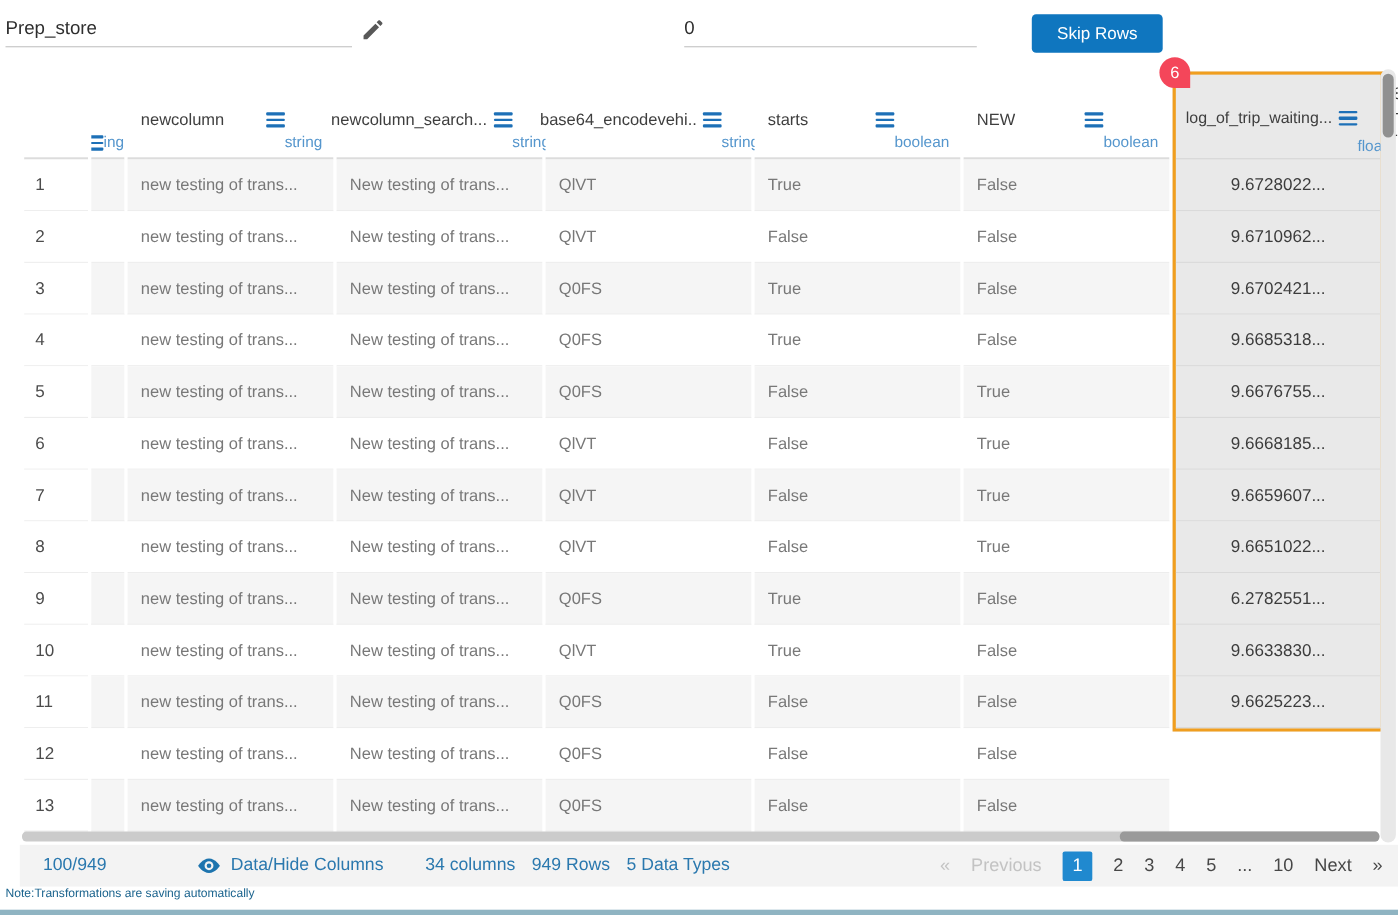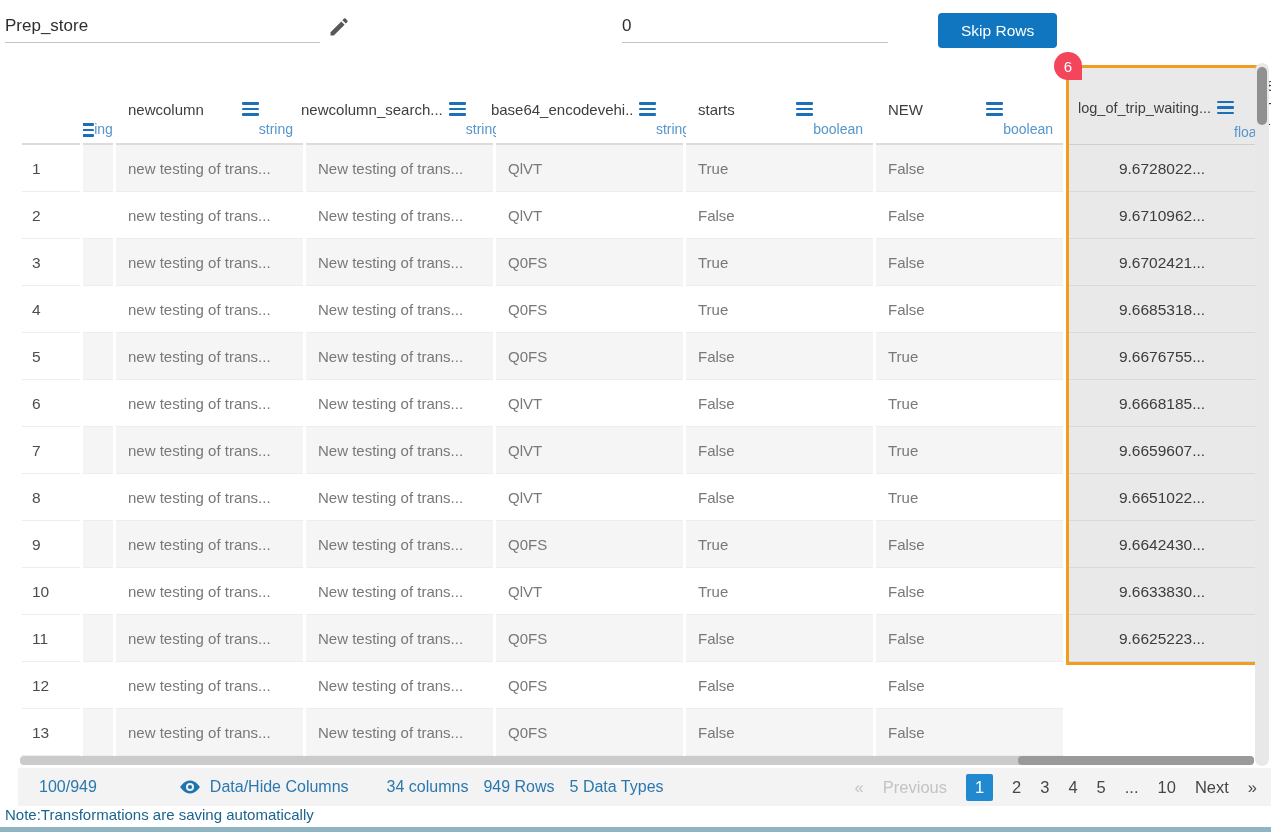--- a/index.html
+++ b/index.html
@@ -76,21 +76,21 @@
   .counter{margin-left:21px}
   .showhide{margin-left:82px;display:flex;align-items:center;gap:9px;color:#2a78ae;cursor:pointer}
   .stats{margin-left:38px;display:flex;gap:15px}
   .pagination{margin-left:auto;margin-right:14px;display:flex;align-items:center;gap:19px;padding:0}
   .pg{color:#474747;font-size:16.5px;cursor:pointer}
   .pg.disabled{color:#c3c3c3;cursor:default}
   .pg.active{
     background:#2089cf;color:#fff;width:27px;height:27px;line-height:27px;
     text-align:center;border-radius:2px;
   }
-  .note{position:absolute;left:5px;top:806px;font-size:15px;color:#1c648e}
+  .note{position:absolute;left:5px;top:806px;font-size:11px;color:#1c648e}
   .accent{position:absolute;left:0;top:827px;width:1271px;height:5px;background:#8fb4c2}
 </style>
 </head>
 <body>
 
 <div class="topbar">
   <div class="field name-field">
     <input type="text" value="Prep_store" style="">
   </div>
   <span class="pencil">
@@ -290,21 +290,21 @@
         <div class="range-label">8 - 10</div>
       </div>
       <div class="cell hl">9.6728022...</div>
       <div class="cell hl">9.6710962...</div>
       <div class="cell hl">9.6702421...</div>
       <div class="cell hl">9.6685318...</div>
       <div class="cell hl">9.6676755...</div>
       <div class="cell hl">9.6668185...</div>
       <div class="cell hl">9.6659607...</div>
       <div class="cell hl">9.6651022...</div>
-      <div class="cell hl">9.6642430...</div>
+      <div class="cell hl">6.2782551...</div>
       <div class="cell hl">9.6633830...</div>
       <div class="cell hl">9.6625223...</div>
     </div>
   </div>
 
 <div class="vscroll">
   <div class="vthumb"></div>
 </div>
 <div class="hscroll">
   <div class="hthumb"></div>

